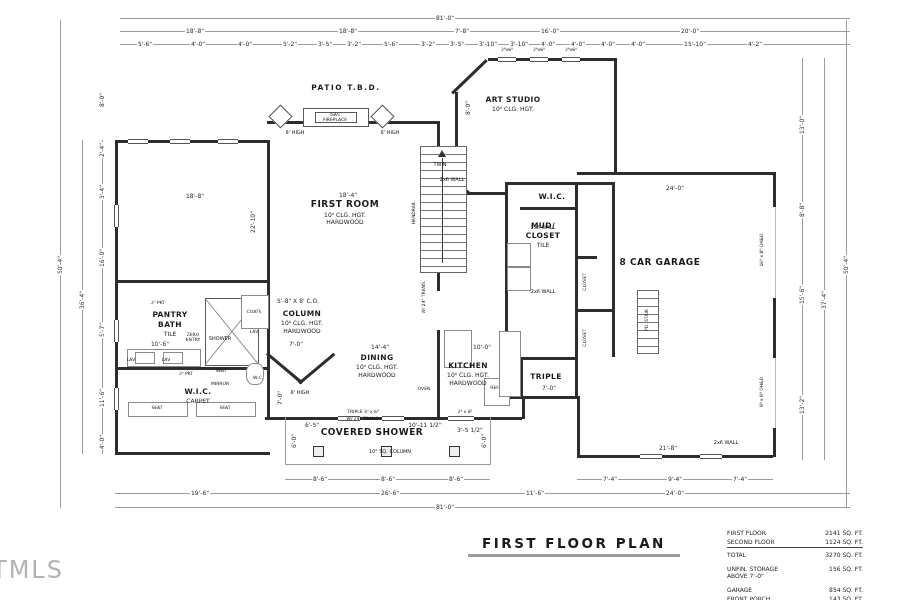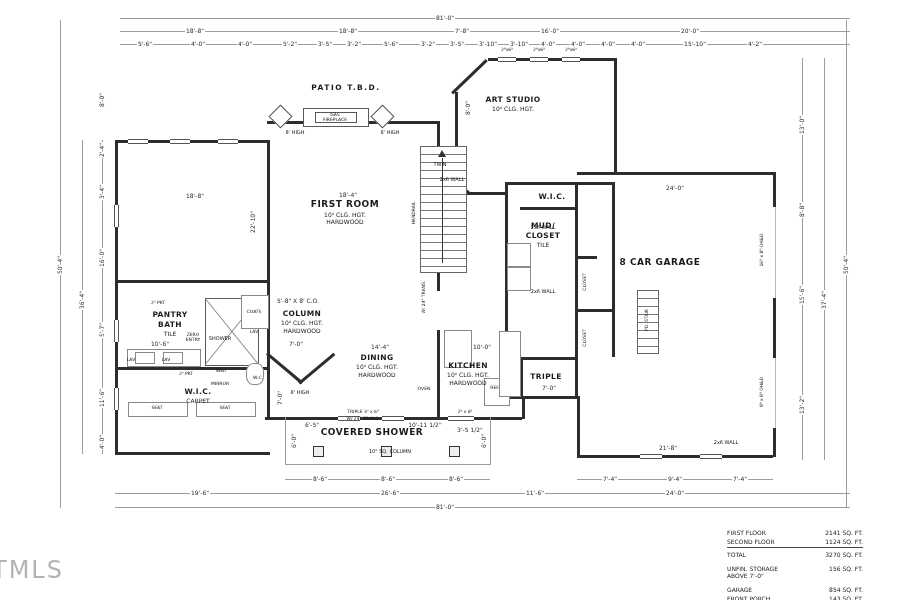--- a/index.html
+++ b/index.html
@@ -321,20 +321,21 @@
   <div class="dim dimv" style="left:280px;top:398px">7'-0"</div>
   <div class="dim" style="left:549px;top:388px">7'-0"</div>
   <div class="dim" style="left:298px;top:301px">5'-8" X 8' C.O.</div>
   <div class="dim" style="left:312px;top:425px">6'-5"</div>
   <div class="dim" style="left:425px;top:425px">10'-11 1/2"</div>
   <div class="dim" style="left:470px;top:430px">3'-5 1/2"</div>
   <div class="dim dimv" style="left:294px;top:441px">6'-0"</div>
   <div class="dim dimv" style="left:484px;top:441px">6'-0"</div>
   <div class="dim dimv" style="left:468px;top:108px">8'-0"</div>
 
+  <div class="title" style="left:468px;top:535px">FIRST FLOOR PLAN</div>
 
   <div class="tbl" style="left:727px;top:527px">
     <div class="row">
       <span class="lab">FIRST FLOOR</span>
       <span class="val">2141  SQ. FT.</span>
     </div>
     <div class="row">
       <span class="lab">SECOND FLOOR</span>
       <span class="val">1124  SQ. FT.</span>
     </div>

